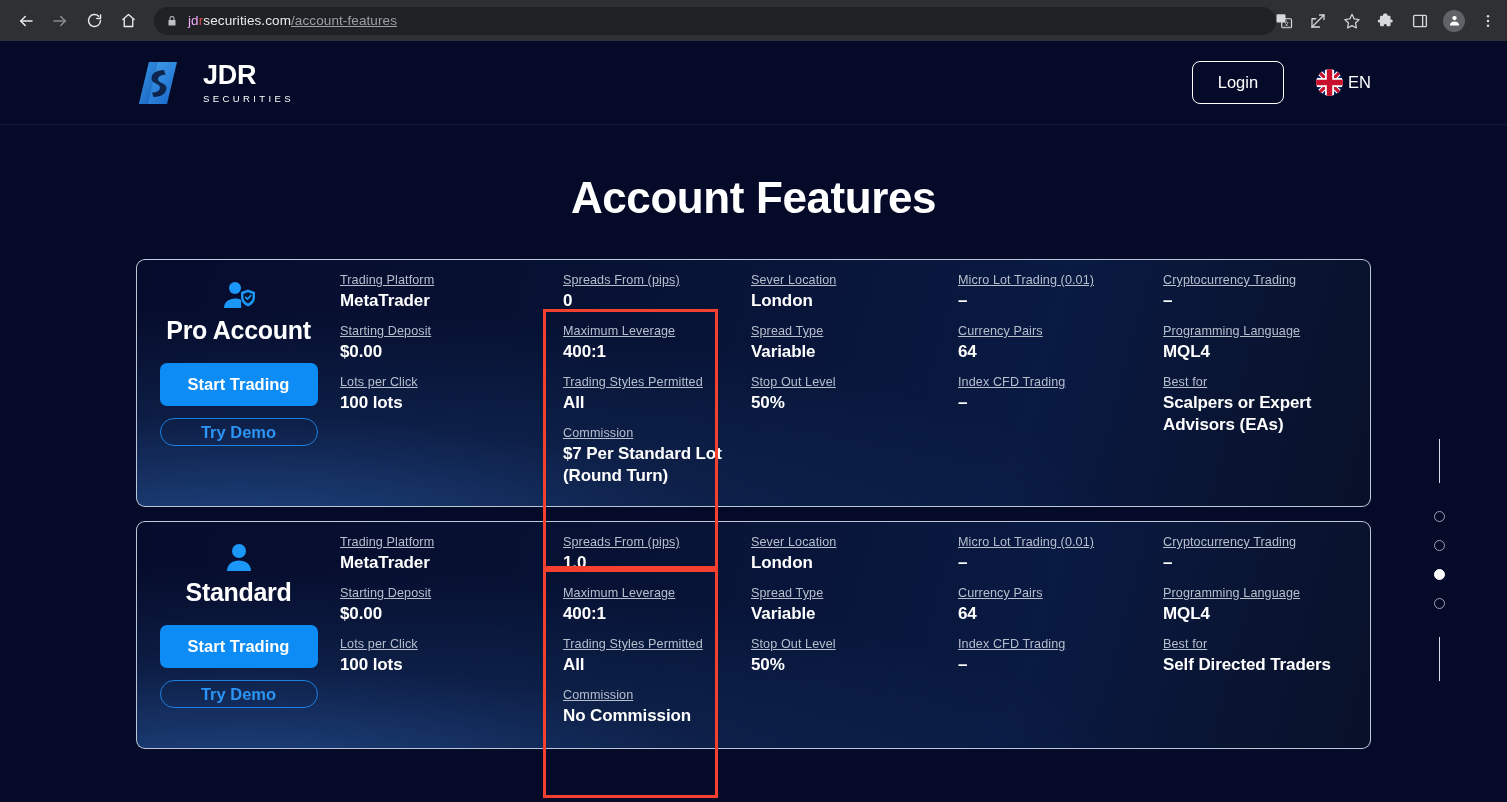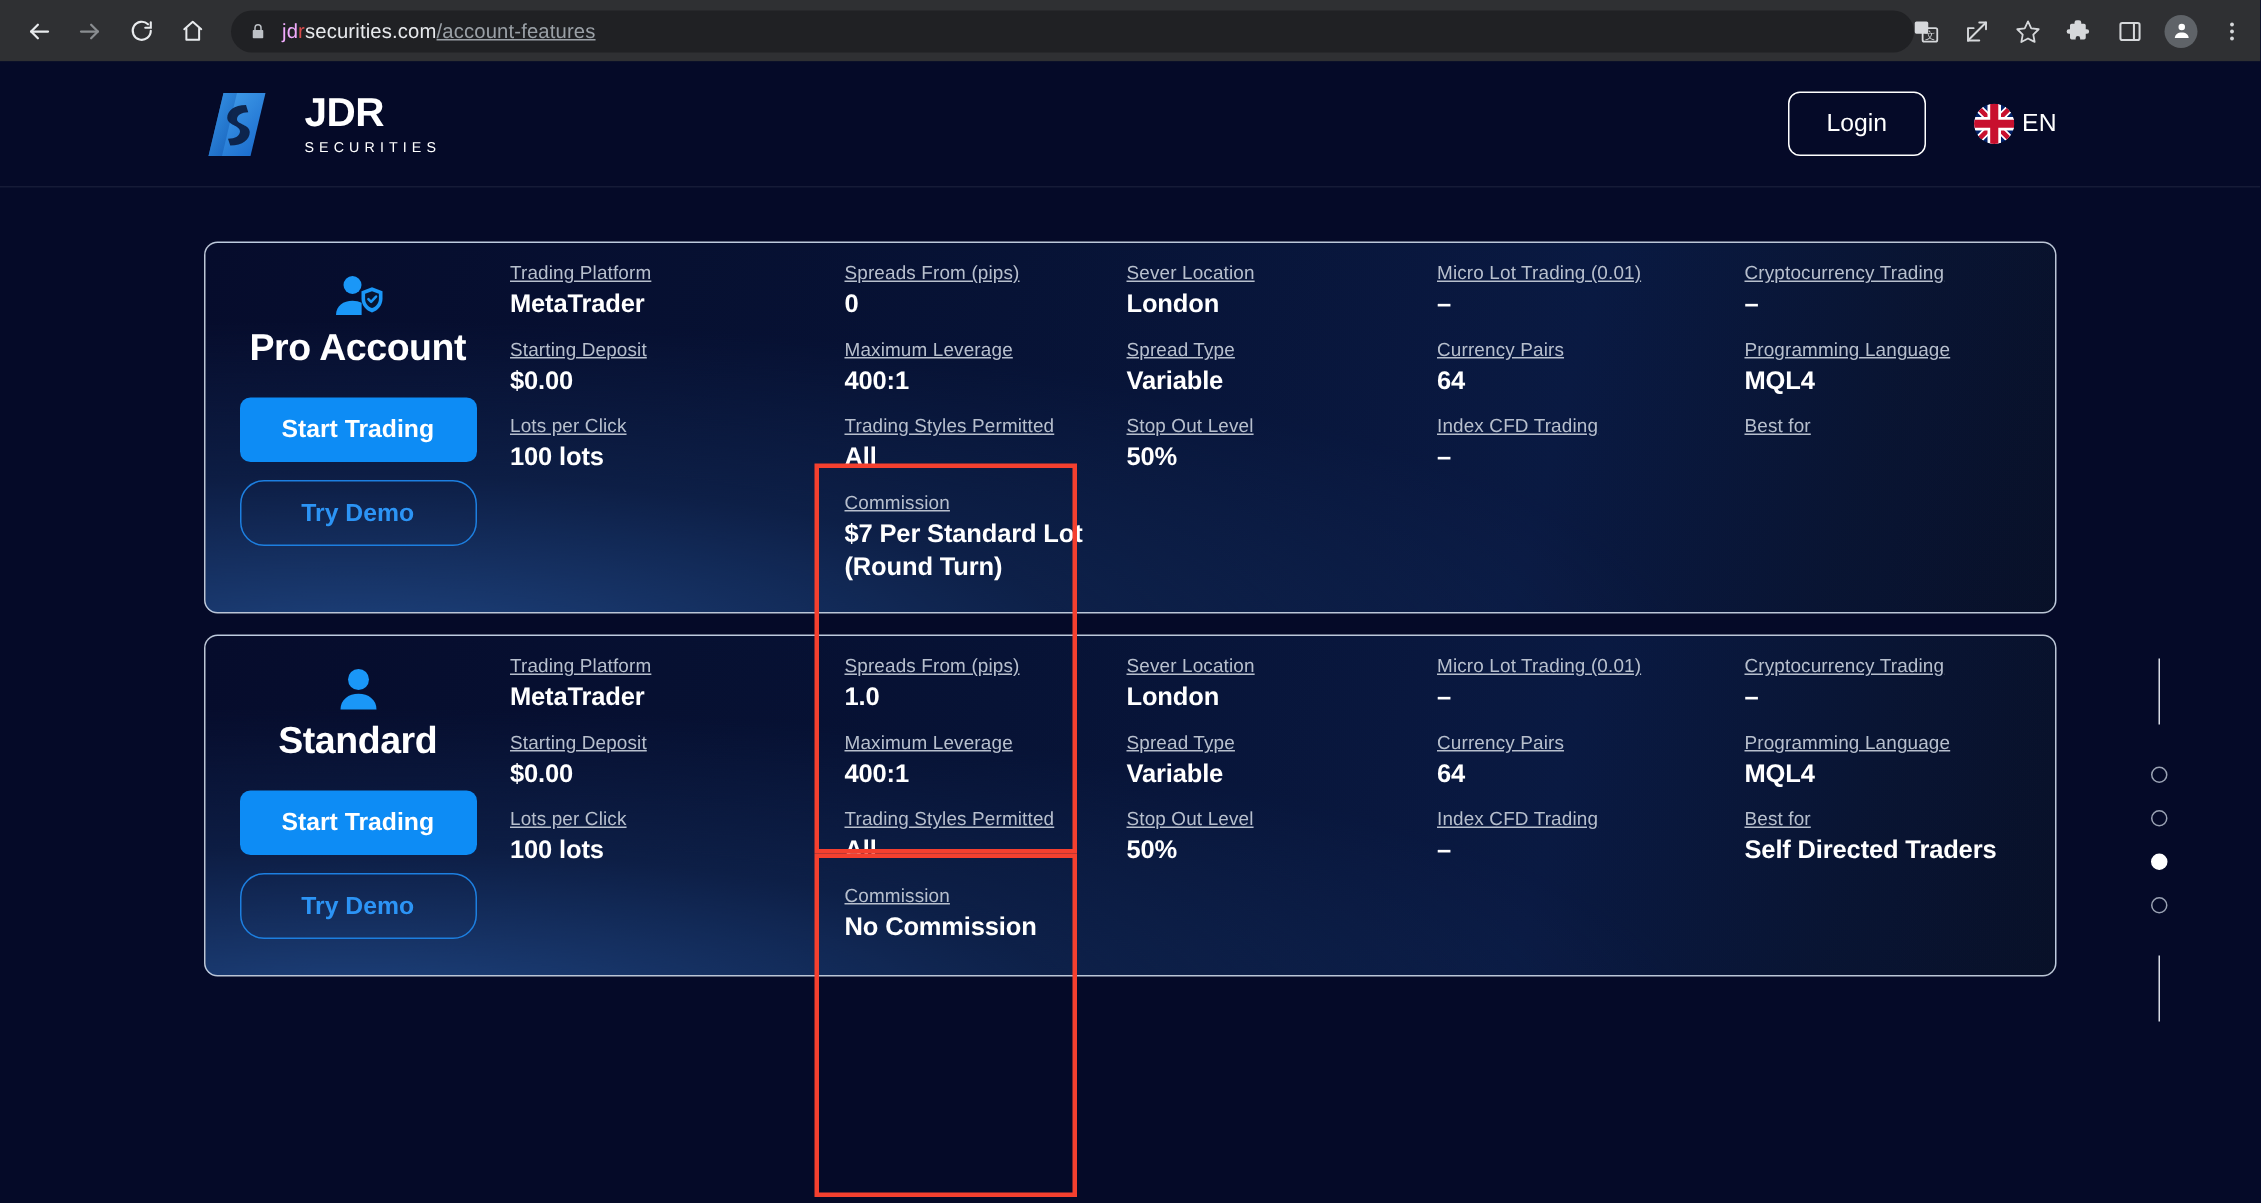--- a/index.html
+++ b/index.html
@@ -148,21 +148,21 @@
   .btn-start {
     margin-top: 18px;
     width: 158px; height: 43px;
     background: #0d8cf5;
     border: none; border-radius: 7px;
     color: #ffffff; font-size: 16.5px; font-weight: bold;
     cursor: pointer; font-family: inherit;
   }
   .btn-demo {
     margin-top: 12px;
-    width: 158px; height: 44px;
+    width: 158px; height: 28px;
     background: transparent;
     border: 1.4px solid #1d7fe0; border-radius: 16px;
     color: #2c94f5; font-size: 16.5px; font-weight: bold;
     cursor: pointer; font-family: inherit;
   }
 
   .spec-cols {
     flex: 1;
     display: flex;
     padding-top: 12px;
@@ -352,20 +352,21 @@
               <path d="M30,0 V60 M0,30 H60" stroke="#fff" stroke-width="20"></path>
               <path d="M30,0 V60 M0,30 H60" stroke="#C8102E" stroke-width="12"></path>
             </g>
           </svg>
         </span>
         <span class="lang-code">EN</span>
       </div>
     </div>
   </div>
 
+  <h1 class="page-title">Account Features</h1>
 
   <div class="cards-area">
 
     <div class="acct-card pro">
       <div class="card-left">
         <span class="card-icon">
           <svg width="34" height="30" viewBox="0 0 34 30" fill="#1a97f7">
             <circle cx="13" cy="8" r="6"></circle>
             <path d="M2 28c0-6.1 4.9-9.5 11-9.5 2.3 0 4.4.5 6.1 1.4V28z"></path>
             <path d="M26 9.5l7 2.6v5.1c0 4.3-3 7.8-7 9.2-4-1.4-7-4.9-7-9.2v-5.1z" fill="#1a97f7"></path>
@@ -447,20 +448,21 @@
           <div class="spec-item">
             <div class="spec-label">Cryptocurrency Trading</div>
             <div class="spec-value">–</div>
           </div>
           <div class="spec-item">
             <div class="spec-label">Programming Language</div>
             <div class="spec-value">MQL4</div>
           </div>
           <div class="spec-item">
             <div class="spec-label">Best for</div>
+            <div class="spec-value">Scalpers or Expert Advisors (EAs)</div>
           </div>
         </div>
       </div>
     </div>
 
     <div class="acct-card standard">
       <div class="card-left">
         <span class="card-icon">
           <svg width="28" height="30" viewBox="0 0 28 30" fill="#1a97f7">
             <circle cx="14" cy="9" r="7"></circle>

